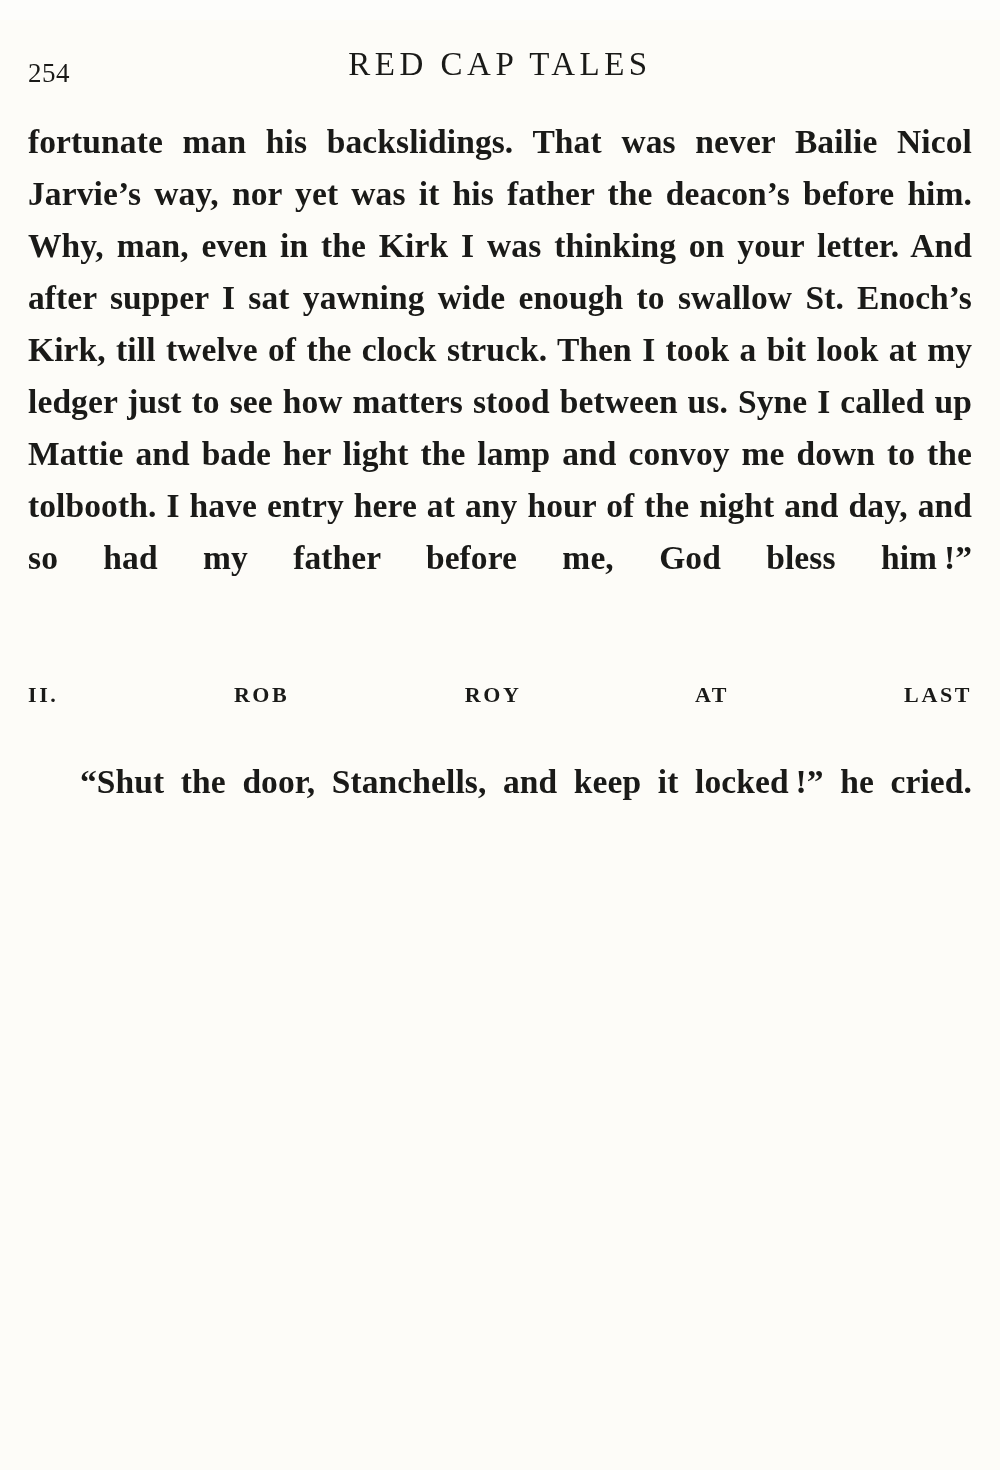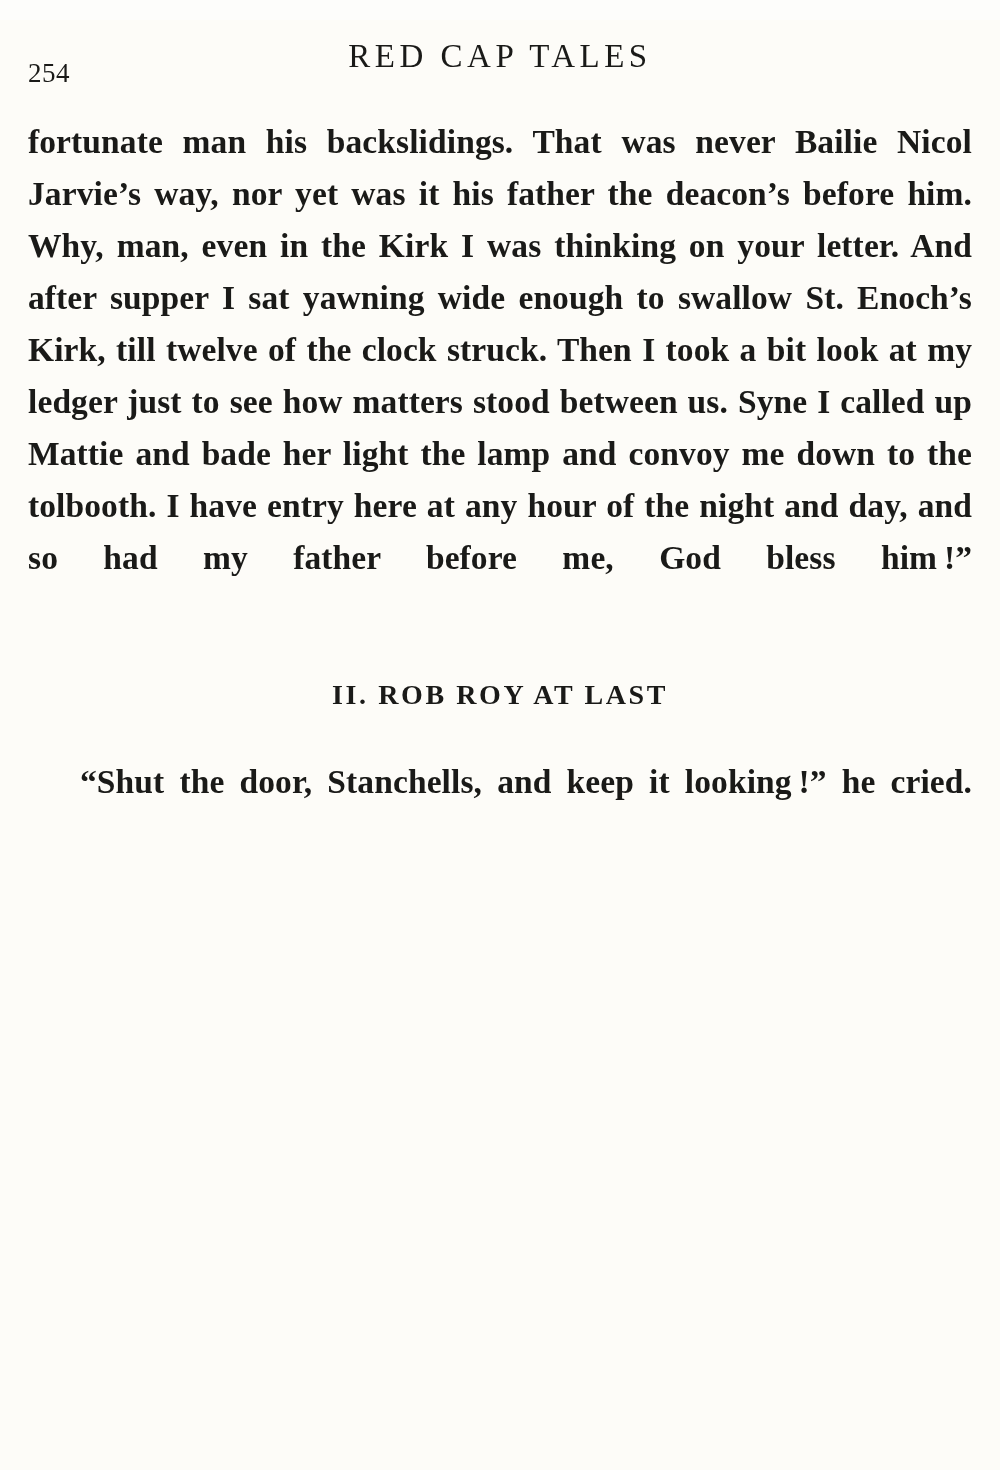--- a/index.html
+++ b/index.html
@@ -29,21 +29,21 @@
     position: absolute;
     left: 28px;
     top: 20px;
     font-size: 27px;
     letter-spacing: 0.5px;
     font-family: "Liberation Serif", serif;
   }
   .head-title {
     position: absolute;
     left: 0;
-    top: 0;
+    top: 8px;
     width: 1000px;
     text-align: center;
     font-size: 33px;
     letter-spacing: 4.5px;
     font-family: "Liberation Serif", serif;
   }
   
   .body-block {
     position: absolute;
     left: 28px;
@@ -60,22 +60,21 @@
     font-weight: bold;
   }
   p.cont {
     text-indent: 0;
   }
   p.indent {
     text-indent: 52px;
   }
   .section-head {
     margin: 44px 0 16px 0;
-    text-align: center;
-    font-size: 28px;
+    font-size: 22px;
     letter-spacing: 2.6px;
     text-indent: 0;
     line-height: 30px;
   }
   
   p:after {
     content: "";
     display: inline-block;
     width: 100%;
   }
@@ -90,18 +89,18 @@
     <div class="head-title">RED CAP TALES</div>
   </div>
 
   <div class="body-block">
 
     <p class="cont">fortunate man his backslidings.  That was never Bailie Nicol Jarvie’s way, nor yet was it his father the deacon’s before him.  Why, man, even in the Kirk I was thinking on your letter.  And after supper I sat yawning wide enough to swallow St. Enoch’s Kirk, till twelve of the clock struck.  Then I took a bit look at my ledger just to see how matters stood between us.  Syne I called up Mattie and bade her light the lamp and convoy me down to the tolbooth.  I have entry here at any hour of the night and day, and so had my father before me, God bless him !”</p>
 
     <p class="section-head">II.  ROB ROY AT LAST</p>
 
 
-    <p class="indent">“Shut the door, Stanchells, and keep it looking !” he cried.</p>
+    <p class="indent">“Shut the door, Stanchells, and keep it locked !” he cried.</p>
 
 
   </div>
 
 </div>
 
 </body></html>

